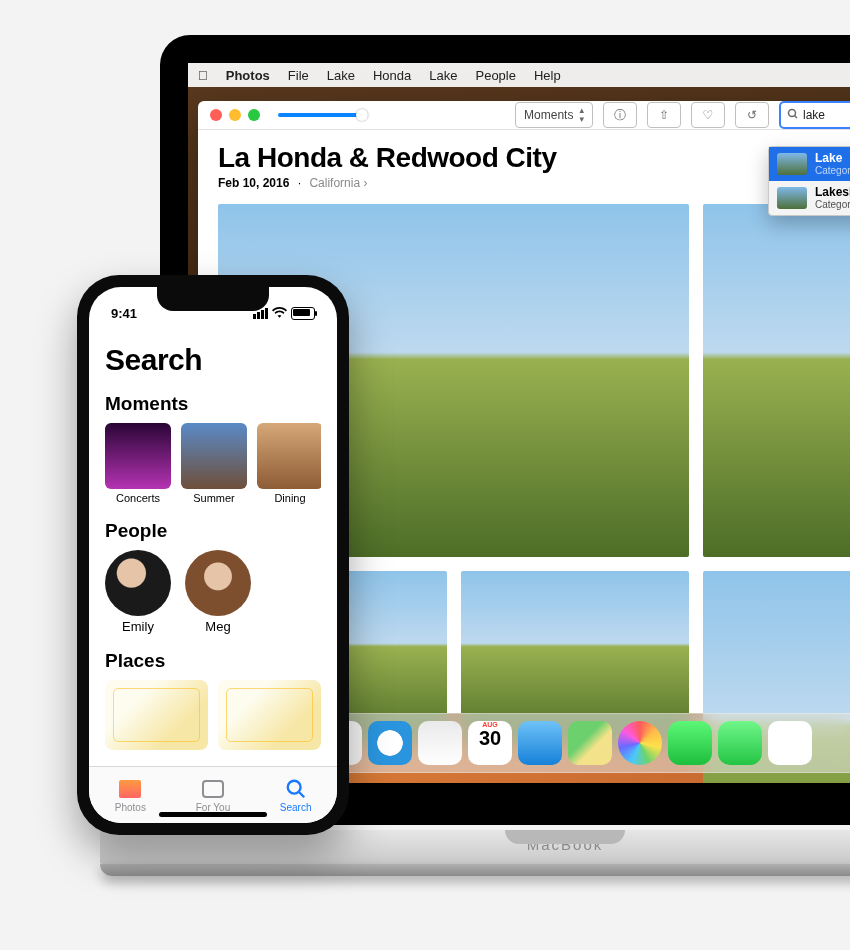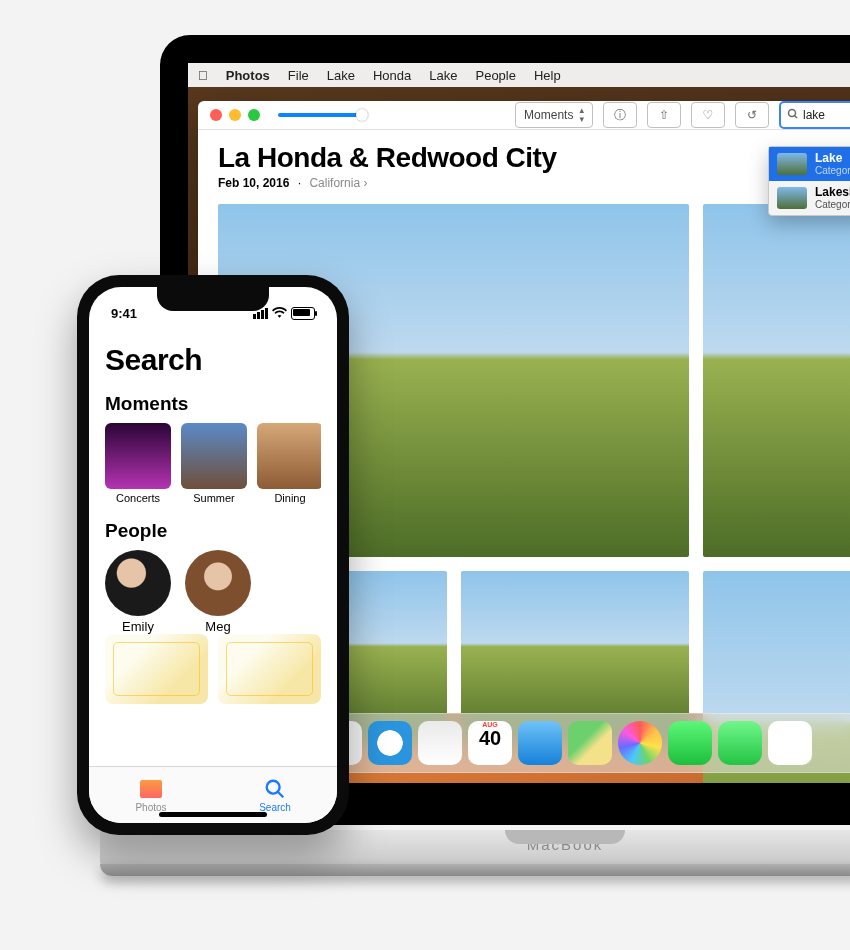--- a/index.html
+++ b/index.html
@@ -186,21 +186,21 @@
           </div>
         </div>
       </div>
 
       <div class="dock">
         <div class="dicon di-finder"></div>
         <div class="dicon di-safari"></div>
         <div class="dicon di-mail"></div>
         <div class="dicon di-cal" style="display:flex;flex-direction:column;align-items:center;font-weight:700;">
           <div style="font-size:7px;color:#ff3b30;">AUG</div>
-          <div style="font-size:20px;line-height:20px;">40</div>
+          <div style="font-size:20px;line-height:20px;">30</div>
         </div>
         <div class="dicon di-icloud"></div>
         <div class="dicon di-maps"></div>
         <div class="dicon di-photos" style="border-radius:50%;"></div>
         <div class="dicon di-msg"></div>
         <div class="dicon di-ft"></div>
         <div class="dicon di-numbers"></div>
       </div>
     </div>
   </div>
@@ -262,32 +262,39 @@
         <div class="person">
           <div class="circ pe-1"></div>
           <div class="lbl">Emily</div>
         </div>
         <div class="person">
           <div class="circ pe-2"></div>
           <div class="lbl">Meg</div>
         </div>
       </div>
 
+      <h3 class="sec">Places</h3>
       <div class="hrow">
         <div class="placecard"></div>
         <div class="placecard"></div>
       </div>
     </div>
 
     <div class="itab">
       <div class="t">
         <div class="ticon">
             <div class="ti-photos"></div>
           </div>
         <span>Photos</span>
+      </div>
+      <div class="t">
+        <div class="ticon">
+            <div class="ti-foryou"></div>
+          </div>
+        <span>For You</span>
       </div>
       <div class="t active">
         <div class="ticon">
           <svg width="22" height="22" viewBox="0 0 24 24" fill="none" stroke="#197aff" stroke-width="2.6">
               <circle cx="10" cy="10" r="7"></circle>
               <line x1="21" y1="21" x2="15" y2="15"></line>
             </svg>
         </div>
         <span>Search</span>
       </div>

